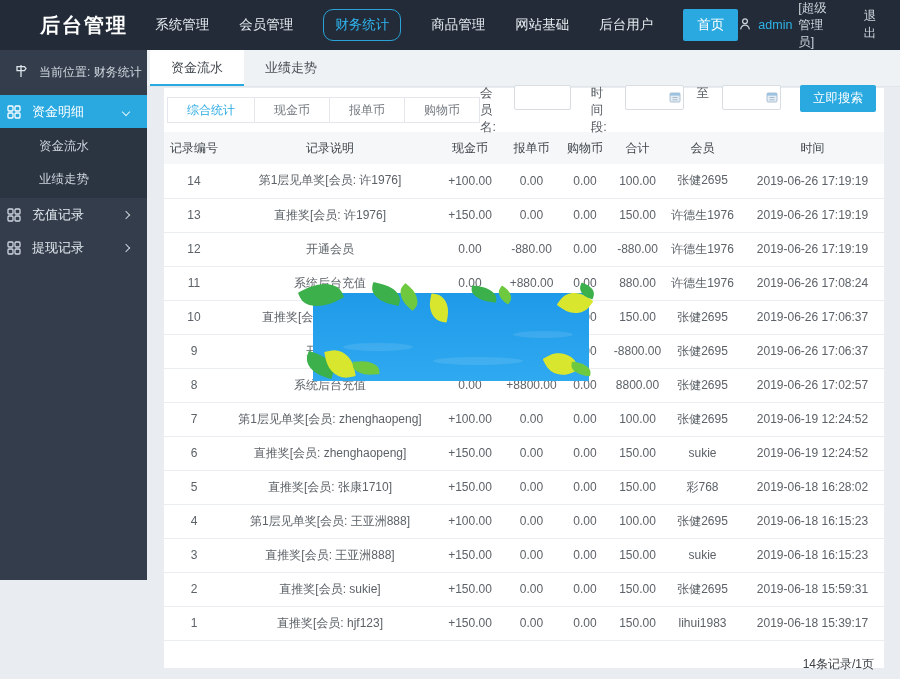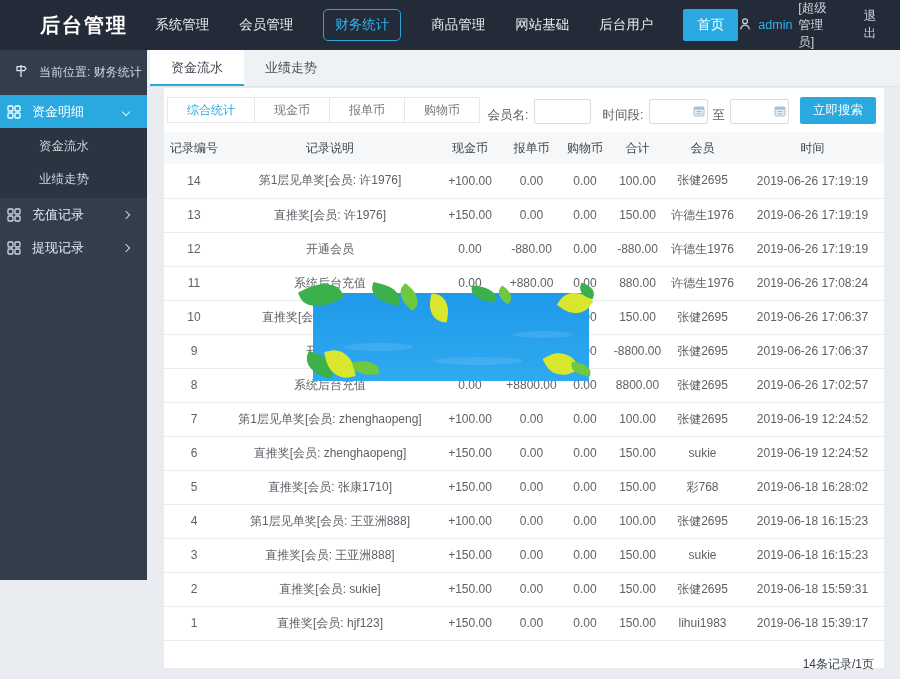--- a/index.html
+++ b/index.html
@@ -10,21 +10,21 @@
   *{box-sizing:border-box;margin:0;padding:0;font-family:"Liberation Sans","DejaVu Sans",sans-serif;}
   html,body{width:900px;height:679px;overflow:hidden;}
   body{position:relative;background:var(--page);}
 
   
   .navbar{position:absolute;left:0;top:0;width:900px;height:50px;background:var(--navbar);
     display:flex;align-items:center;z-index:10;}
   .logo{color:#fff;font-size:20px;font-weight:bold;letter-spacing:2px;margin-left:40px;width:118px;}
   .nav-menu{display:flex;align-items:center;gap:30px;margin-left:24px;}
   .nav-item{color:#e8edf2;font-size:13.5px;cursor:pointer;white-space:nowrap;}
-  .nav-item.active{color:#30b6f0;border:1px solid #2aa4d8;padding:6px 11px;border-radius:5px;}
+  .nav-item.active{color:#30b6f0;border:1px solid #2aa4d8;padding:6px 11px;border-radius:10px;}
   .nav-item.nav-btn{background:var(--accent);color:#fff;padding:7px 14px;border-radius:2px;}
   .nav-user{margin-left:auto;margin-right:22px;display:flex;align-items:center;gap:6px;
     color:#ccd4dc;font-size:12.5px;}
   .nav-user .uname{color:#2fb3e8;cursor:pointer;}
   .nav-user .logout{cursor:pointer;margin-left:20px;}
 
   
   .sidebar{position:absolute;left:0;top:50px;width:147px;height:530px;background:var(--sidebar);z-index:9;}
   .side-loc{display:flex;align-items:center;gap:10px;padding:13px 0 13px 13px;color:#d3dae1;font-size:12px;}
   .side-item{display:flex;align-items:center;height:33px;padding-left:7px;color:#e3e9ef;
@@ -44,21 +44,21 @@
   .tabbar{height:37px;background:var(--tabbar);border-bottom:1px solid #e0e5ea;display:flex;align-items:stretch;padding-left:3px;}
   .tab{padding:0 21px;line-height:35px;font-size:13px;color:#4a5056;cursor:pointer;}
   .tab.active{background:#fff;border-bottom:2px solid var(--accent);color:#3f454c;}
 
   .panel{position:absolute;left:17px;top:38px;width:720px;height:580px;background:var(--panel);}
   .toolbar{height:44px;display:flex;align-items:center;padding:0 8px 0 4px;}
   .filter-group{display:flex;}
   .filter-btn{height:26px;line-height:24px;padding:0 19px;font-size:12px;color:#73797f;background:#fff;
     border:1px solid #e3e6ea;margin-left:-1px;cursor:pointer;white-space:nowrap;}
   .filter-btn.active{color:var(--accent);}
-  .search{margin-left:auto;display:flex;align-items:flex-end;gap:5px;font-size:12.5px;color:#555b61;}
+  .search{margin-left:auto;display:flex;align-items:flex-start;gap:13px;font-size:12.5px;color:#555b61;}
   .search input{width:57px;height:25px;border:1px solid #d8dde2;border-radius:2px;outline:none;
     font-size:12px;padding:0 4px;color:#555;}
   .date-wrap{position:relative;display:inline-flex;align-items:center;}
   .date-wrap input{width:59px;padding-right:16px;}
   .cal-icon{position:absolute;right:3px;top:6px;cursor:pointer;line-height:0;}
   .search-btn{height:27px;padding:0 13px;background:var(--accent);color:#fff;border:none;border-radius:2px;
     font-size:12.5px;cursor:pointer;margin-left:6px;white-space:nowrap;}
 
   table{width:720px;border-collapse:collapse;table-layout:fixed;font-size:12px;}
   thead th{height:32px;background:var(--thead);color:#3f454b;font-weight:normal;text-align:center;}

